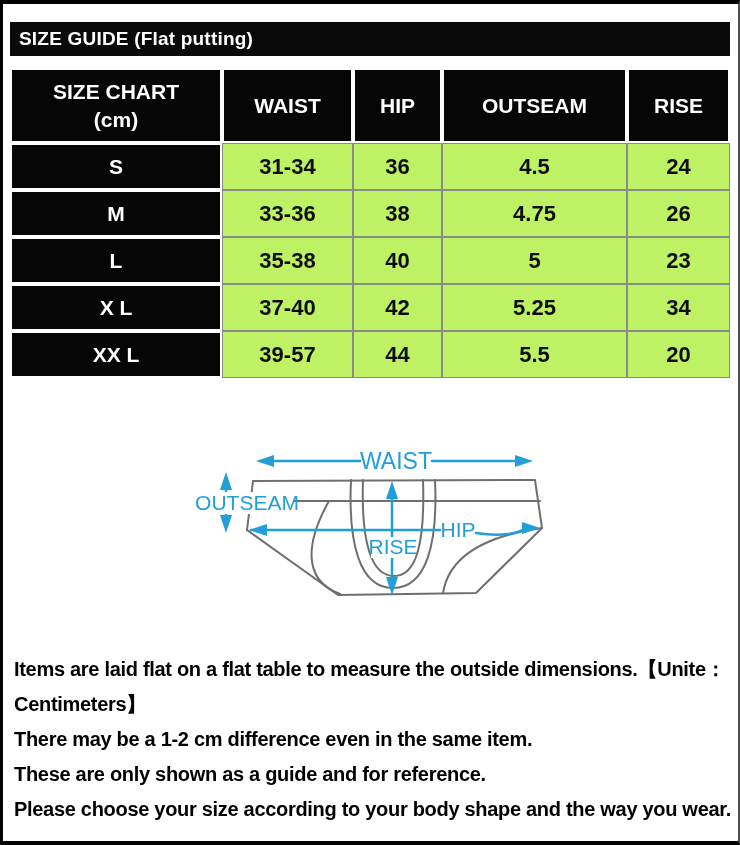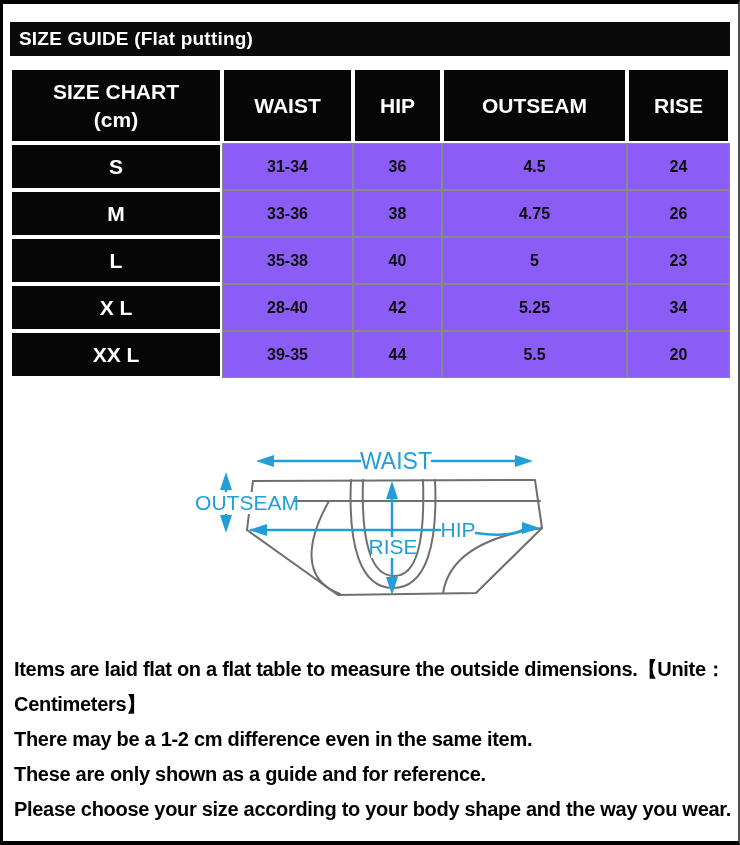--- a/index.html
+++ b/index.html
@@ -23,22 +23,22 @@
   table.size-table th, table.size-table td{
     text-align:center;vertical-align:middle;font-weight:bold;box-sizing:border-box;
   }
   th.blk{
     background:#060606;color:#fff;border:2px solid #fff;
     font-size:21px;line-height:1.3;
   }
   thead th{height:75px;}
   tbody th, tbody td{height:47px;}
   td.val{
-    background:#8b5cf6;color:#0d0d0d;border:1px solid var(--cell-border);
-    font-size:16px;
+    background:#bef264;color:#0d0d0d;border:1px solid var(--cell-border);
+    font-size:22px;
   }
   .diagram{position:absolute;left:0;top:426px;}
   .g{stroke:var(--outline);stroke-width:2;fill:none;stroke-linecap:round;stroke-linejoin:round;}
   .b{stroke:var(--accent);stroke-width:2.5;fill:none;stroke-linecap:round;}
   .bh{fill:var(--accent);stroke:none;}
   .mask{fill:#fff;stroke:none;}
   .lbl{fill:var(--accent);font-family:"Liberation Sans",sans-serif;font-weight:normal;}
   .notes{
     position:absolute;left:11px;top:648px;width:722px;
     font-size:20px;font-weight:bold;color:#000;line-height:35px;
@@ -89,28 +89,28 @@
     </tr>
     <tr>
       <th class="blk">L</th>
       <td class="val">35-38</td>
       <td class="val">40</td>
       <td class="val">5</td>
       <td class="val">23</td>
     </tr>
     <tr>
       <th class="blk">X L</th>
-      <td class="val">28-40</td>
+      <td class="val">37-40</td>
       <td class="val">42</td>
       <td class="val">5.25</td>
       <td class="val">34</td>
     </tr>
     <tr>
       <th class="blk">XX L</th>
-      <td class="val">39-35</td>
+      <td class="val">39-57</td>
       <td class="val">44</td>
       <td class="val">5.5</td>
       <td class="val">20</td>
     </tr>
   </tbody>
 </table>
 
 <svg class="diagram" width="735" height="220" viewBox="0 0 735 220">
 
   <g>

